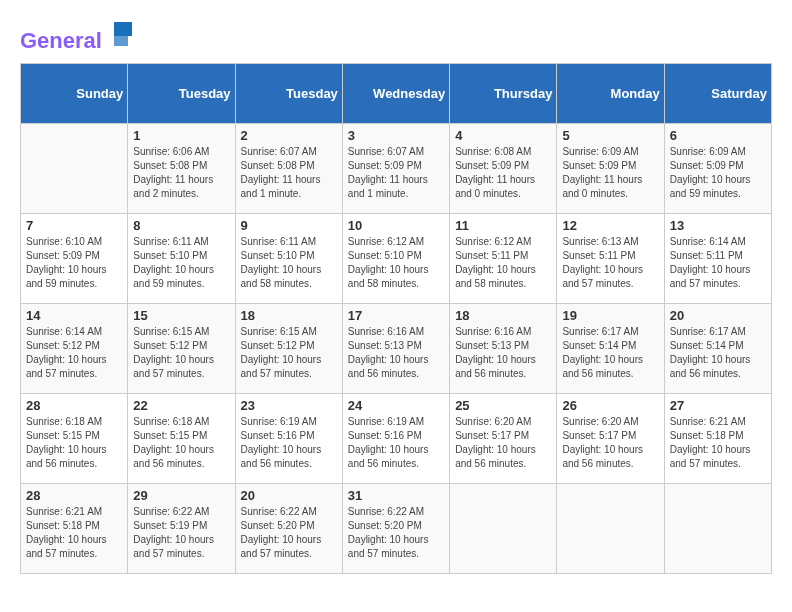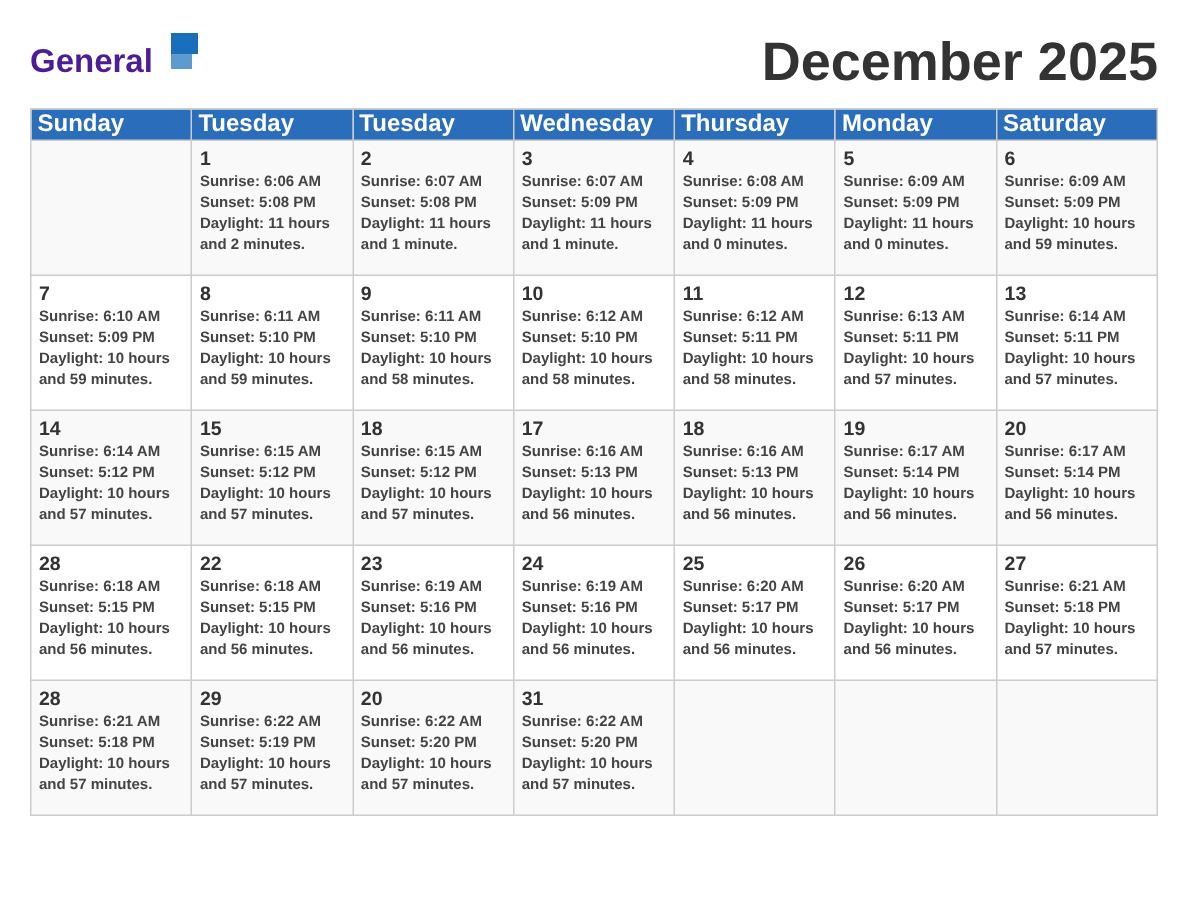--- a/index.html
+++ b/index.html
@@ -18,21 +18,21 @@
     }
     .logo {
       display: flex;
       align-items: center;
     }
     .logo-text {
       font-size: 22px;
       font-weight: bold;
       line-height: 1.1;
     }
-    .logo-general { color: #4c1d95; }
+    .logo-general { color: #8b5cf6; }
     .logo-blue { color: #1a6fbc; }
     .logo-icon {
       width: 30px;
       height: 28px;
       margin-left: 2px;
     }
     .title-area {
       text-align: right;
     }
     .month-title {
@@ -45,23 +45,23 @@
       color: #555;
     }
     table {
       width: 100%;
       border-collapse: collapse;
       font-size: 11px;
     }
     thead tr th {
       background-color: #2a6ebb;
       color: #fff;
-      padding: 1px 4px;
-      text-align: left;
-      font-size: 16px;
+      padding: 22px 4px;
+      text-align: right;
+      font-size: 13px;
       font-weight: bold;
       border: 1px solid #ccc;
     }
     tbody tr td {
       border: 1px solid #ccc;
       padding: 4px 5px;
       vertical-align: top;
       min-height: 80px;
       height: 90px;
       width: calc(100% / 7);
@@ -76,42 +76,40 @@
       font-size: 13px;
       font-weight: bold;
       color: #333;
       display: block;
       margin-bottom: 2px;
     }
     .day-info {
       font-size: 10px;
       color: #444;
       line-height: 1.4;
-      font-weight: bold;
     }
     td.empty {
       background-color: #f9f9f9;
     }
   </style>
 </head>
 <body>
 
 <div class="header">
   <div class="logo">
     <div>
       <div class="logo-text">
         <span class="logo-general">General</span><svg class="logo-icon" viewBox="0 0 30 28">
             <polygon points="10,2 28,2 28,16 10,16" fill="#1a6fbc"></polygon>
             <polygon points="10,14 24,14 24,26 10,26" fill="#1a6fbc" opacity="0.7"></polygon>
           </svg>
       </div>
     </div>
   </div>
   <div class="title-area">
-    <div class="month-title">December 2025</div>
   </div>
 </div>
 
 <table>
   <thead>
     <tr>
     <th>Sunday</th>
         <th>Tuesday</th>
         <th>Tuesday</th>
         <th>Wednesday</th>

